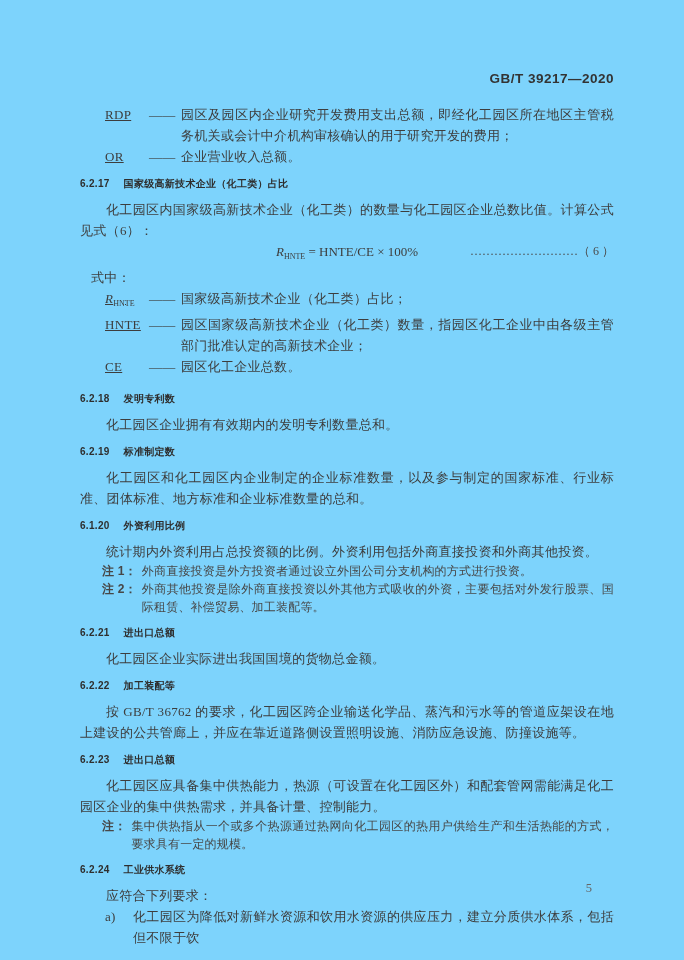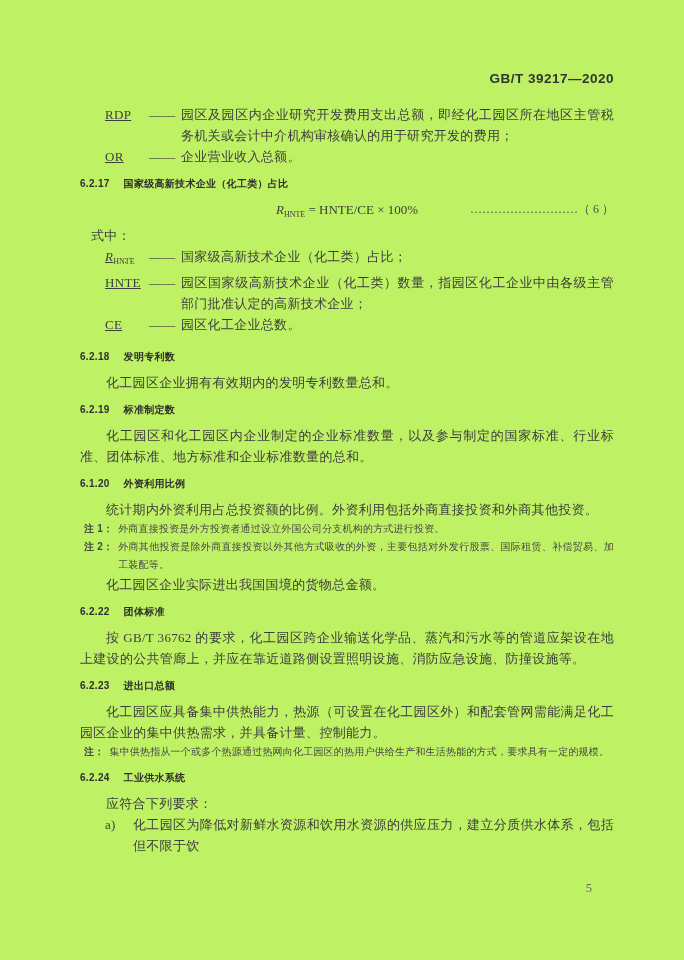--- a/index.html
+++ b/index.html
@@ -1,19 +1,19 @@
 <!DOCTYPE html>
 <html lang="zh"><head>
 <meta charset="utf-8">
 <style>
   html,body{margin:0;padding:0;background:#ffffff;}
   .page{
     position:relative;
     width:684px;height:960px;
-    background:#bef264;
+    background:#7dd3fc;
     font-family:"Liberation Serif","DejaVu Serif",serif;
     color:#3d3d3d;
     overflow:hidden;
   }
   .content{
     position:absolute;
     left:80px;right:70px;top:70px;
   }
   .doc-header{
     text-align:right;
@@ -55,23 +55,23 @@
   .fsub{font-size:8px;vertical-align:-3px;letter-spacing:0;}
   .eqno{
     position:absolute;right:0;top:0;
     font-size:12px;color:#4a4a4a;white-space:nowrap;
   }
   .where-label{
     font-size:13px;line-height:21px;margin-left:11px;letter-spacing:0.3px;
   }
   .note-row{
     display:flex;
-    font-size:10px;line-height:18px;
+    font-size:12px;line-height:18px;
     color:#474747;
-    margin-left:4px;
+    margin-left:22px;
     letter-spacing:0.2px;
   }
   .note-label{
     flex:none;margin-right:5px;
     font-family:"Liberation Sans","DejaVu Sans",sans-serif;
     font-weight:bold;
   }
   .note-text{flex:1;text-align:justify;}
   .list-row{
     display:flex;
@@ -101,20 +101,21 @@
     </div>
     <div class="hang-row">
       <span class="hang-term">OR</span>
       <span class="hang-dash">——</span>
       <span class="hang-text">企业营业收入总额。</span>
     </div>
 
     <div class="sec-head">
       <span class="sec-num">6.2.17</span><span>国家级高新技术企业（化工类）占比</span>
     </div>
+    <p class="para">化工园区内国家级高新技术企业（化工类）的数量与化工园区企业总数比值。计算公式见式（6）：</p>
     <div class="formula-row">
       <span class="fvar">R</span><span class="fsub">HNTE</span><span> = HNTE/CE × 100%</span>
       <span class="eqno"><span>………………………</span><span>（ 6 ）</span></span>
     </div>
     <div class="where-label">式中：</div>
     <div class="hang-row">
       <span class="hang-term"><span class="fvar">R</span><span class="fsub">HNTE</span></span>
       <span class="hang-dash">——</span>
       <span class="hang-text">国家级高新技术企业（化工类）占比；</span>
     </div>
@@ -145,24 +146,27 @@
     <p class="para">统计期内外资利用占总投资额的比例。外资利用包括外商直接投资和外商其他投资。</p>
     <div class="note-row">
       <span class="note-label">注 1：</span>
       <span class="note-text">外商直接投资是外方投资者通过设立外国公司分支机构的方式进行投资。</span>
     </div>
     <div class="note-row">
       <span class="note-label">注 2：</span>
       <span class="note-text">外商其他投资是除外商直接投资以外其他方式吸收的外资，主要包括对外发行股票、国际租赁、补偿贸易、加工装配等。</span>
     </div>
 
+    <div class="sec-head">
+      <span class="sec-num">6.2.21</span><span>进出口总额</span>
+    </div>
     <p class="para">化工园区企业实际进出我国国境的货物总金额。</p>
 
     <div class="sec-head">
-      <span class="sec-num">6.2.22</span><span>团体标准</span>
+      <span class="sec-num">6.2.22</span><span>加工装配等</span>
     </div>
     <p class="para">按 GB/T 36762 的要求，化工园区跨企业输送化学品、蒸汽和污水等的管道应架设在地上建设的公共管廊上，并应在靠近道路侧设置照明设施、消防应急设施、防撞设施等。</p>
 
     <div class="sec-head">
       <span class="sec-num">6.2.23</span><span>进出口总额</span>
     </div>
     <p class="para">化工园区应具备集中供热能力，热源（可设置在化工园区外）和配套管网需能满足化工园区企业的集中供热需求，并具备计量、控制能力。</p>
     <div class="note-row">
       <span class="note-label">注：</span>
       <span class="note-text">集中供热指从一个或多个热源通过热网向化工园区的热用户供给生产和生活热能的方式，要求具有一定的规模。</span>

